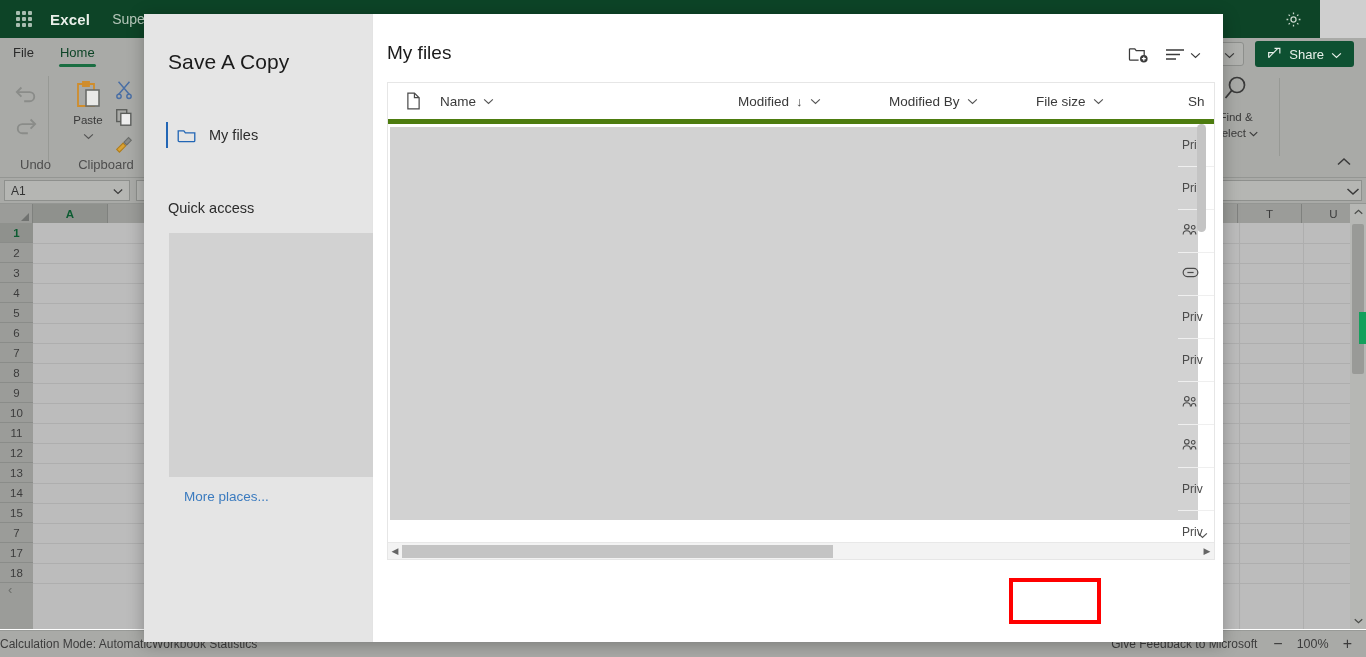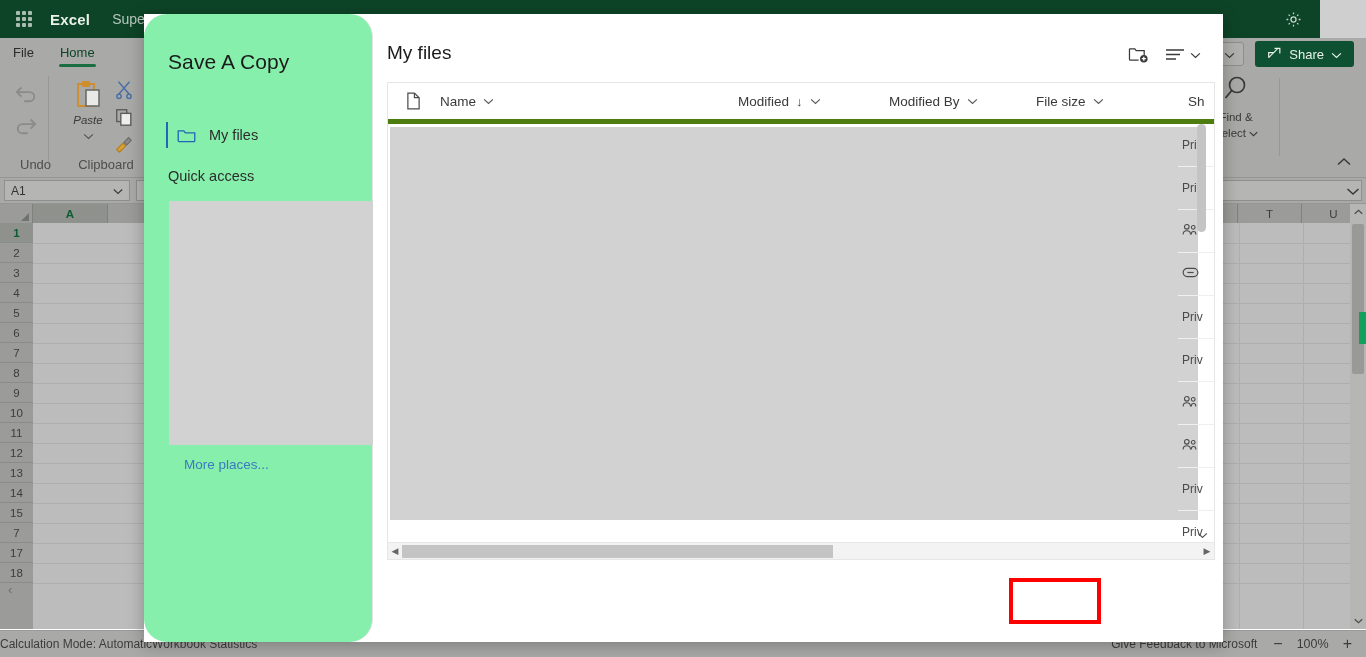--- a/index.html
+++ b/index.html
@@ -83,21 +83,21 @@
   }
   .rgroup-label {
     position: absolute; bottom: 4px; left: 16px; right: 0; text-align: center;
     font-size: 13px; color: #4e4e4e;
   }
   .rgroup-sep {
     position: absolute; top: 8px; width: 1px; height: 86px; background: #979995;
   }
   .undo-group { left: 4px; width: 44px; }
   .clip-group { left: 52px; width: 92px; }
-  .icon-btn { cursor: pointer; font-style: italic; }
+  .icon-btn { cursor: pointer; }
 
   .find-group { position:absolute; right: 94px; top: 6px; width: 72px; text-align:center; cursor:pointer;}
   .find-label { font-size: 11.5px; color: #3a3a3a; line-height: 13px; margin-top: 3px; }
 
   
   .namebox-row {
     position: absolute; top: 178px; left: 0; width: 1366px; height: 26px;
     background: #a9aaa7; display: flex; align-items: center;
     border-bottom: 1px solid #949693;
   }
@@ -182,40 +182,39 @@
 
   
   .dialog {
     position: absolute; left: 144px; top: 14px;
     width: 1079px; height: 628px;
     background: #ffffff;
     box-shadow: 0 3px 16px rgba(0,0,0,.28);
     display: flex;
   }
   .dlg-left {
-    width: 229px; height: 628px; background: #86efac;
+    width: 229px; height: 628px; background: #e5e5e5;
     border-right: 1px solid #e3e3e3;
     position: relative;
-    border-radius: 23px;
   }
   .dlg-title {
     font-size: 21px; color: #1b1b1b; padding: 36px 0 0 24px; letter-spacing: .1px;
   }
   .place-item {
     margin-top: 44px; height: 34px; display: flex; align-items: center;
     padding-left: 24px; position: relative; cursor: pointer;
   }
   .place-item.sel::before {
     content:""; position:absolute; left: 22px; top: 4px; bottom: 4px;
     width: 2px; background: #2266b5;
   }
   .place-item .pi-icon { width: 24px; display:flex; align-items:center; margin-left: 9px;}
   .place-item .pi-label { font-size: 14.5px; color: #2c2c2c; margin-left: 8px; }
   .qa-title {
-    margin-top: 16px; padding-left: 24px; font-size: 14.5px; color: #2c2c2c;
+    margin-top: 48px; padding-left: 24px; font-size: 14.5px; color: #2c2c2c;
   }
   .qa-redact {
     margin: 17px 0 0 6px; width: 211px; height: 244px; background: #d2d2d2;
   }
   .more-places {
     margin: 12px 0 0 21px; font-size: 13.5px; color: #3b7bbf; cursor: pointer;
   }
 
   .dlg-right { flex: 1; position: relative; background: #fff; }
   .dr-header {

